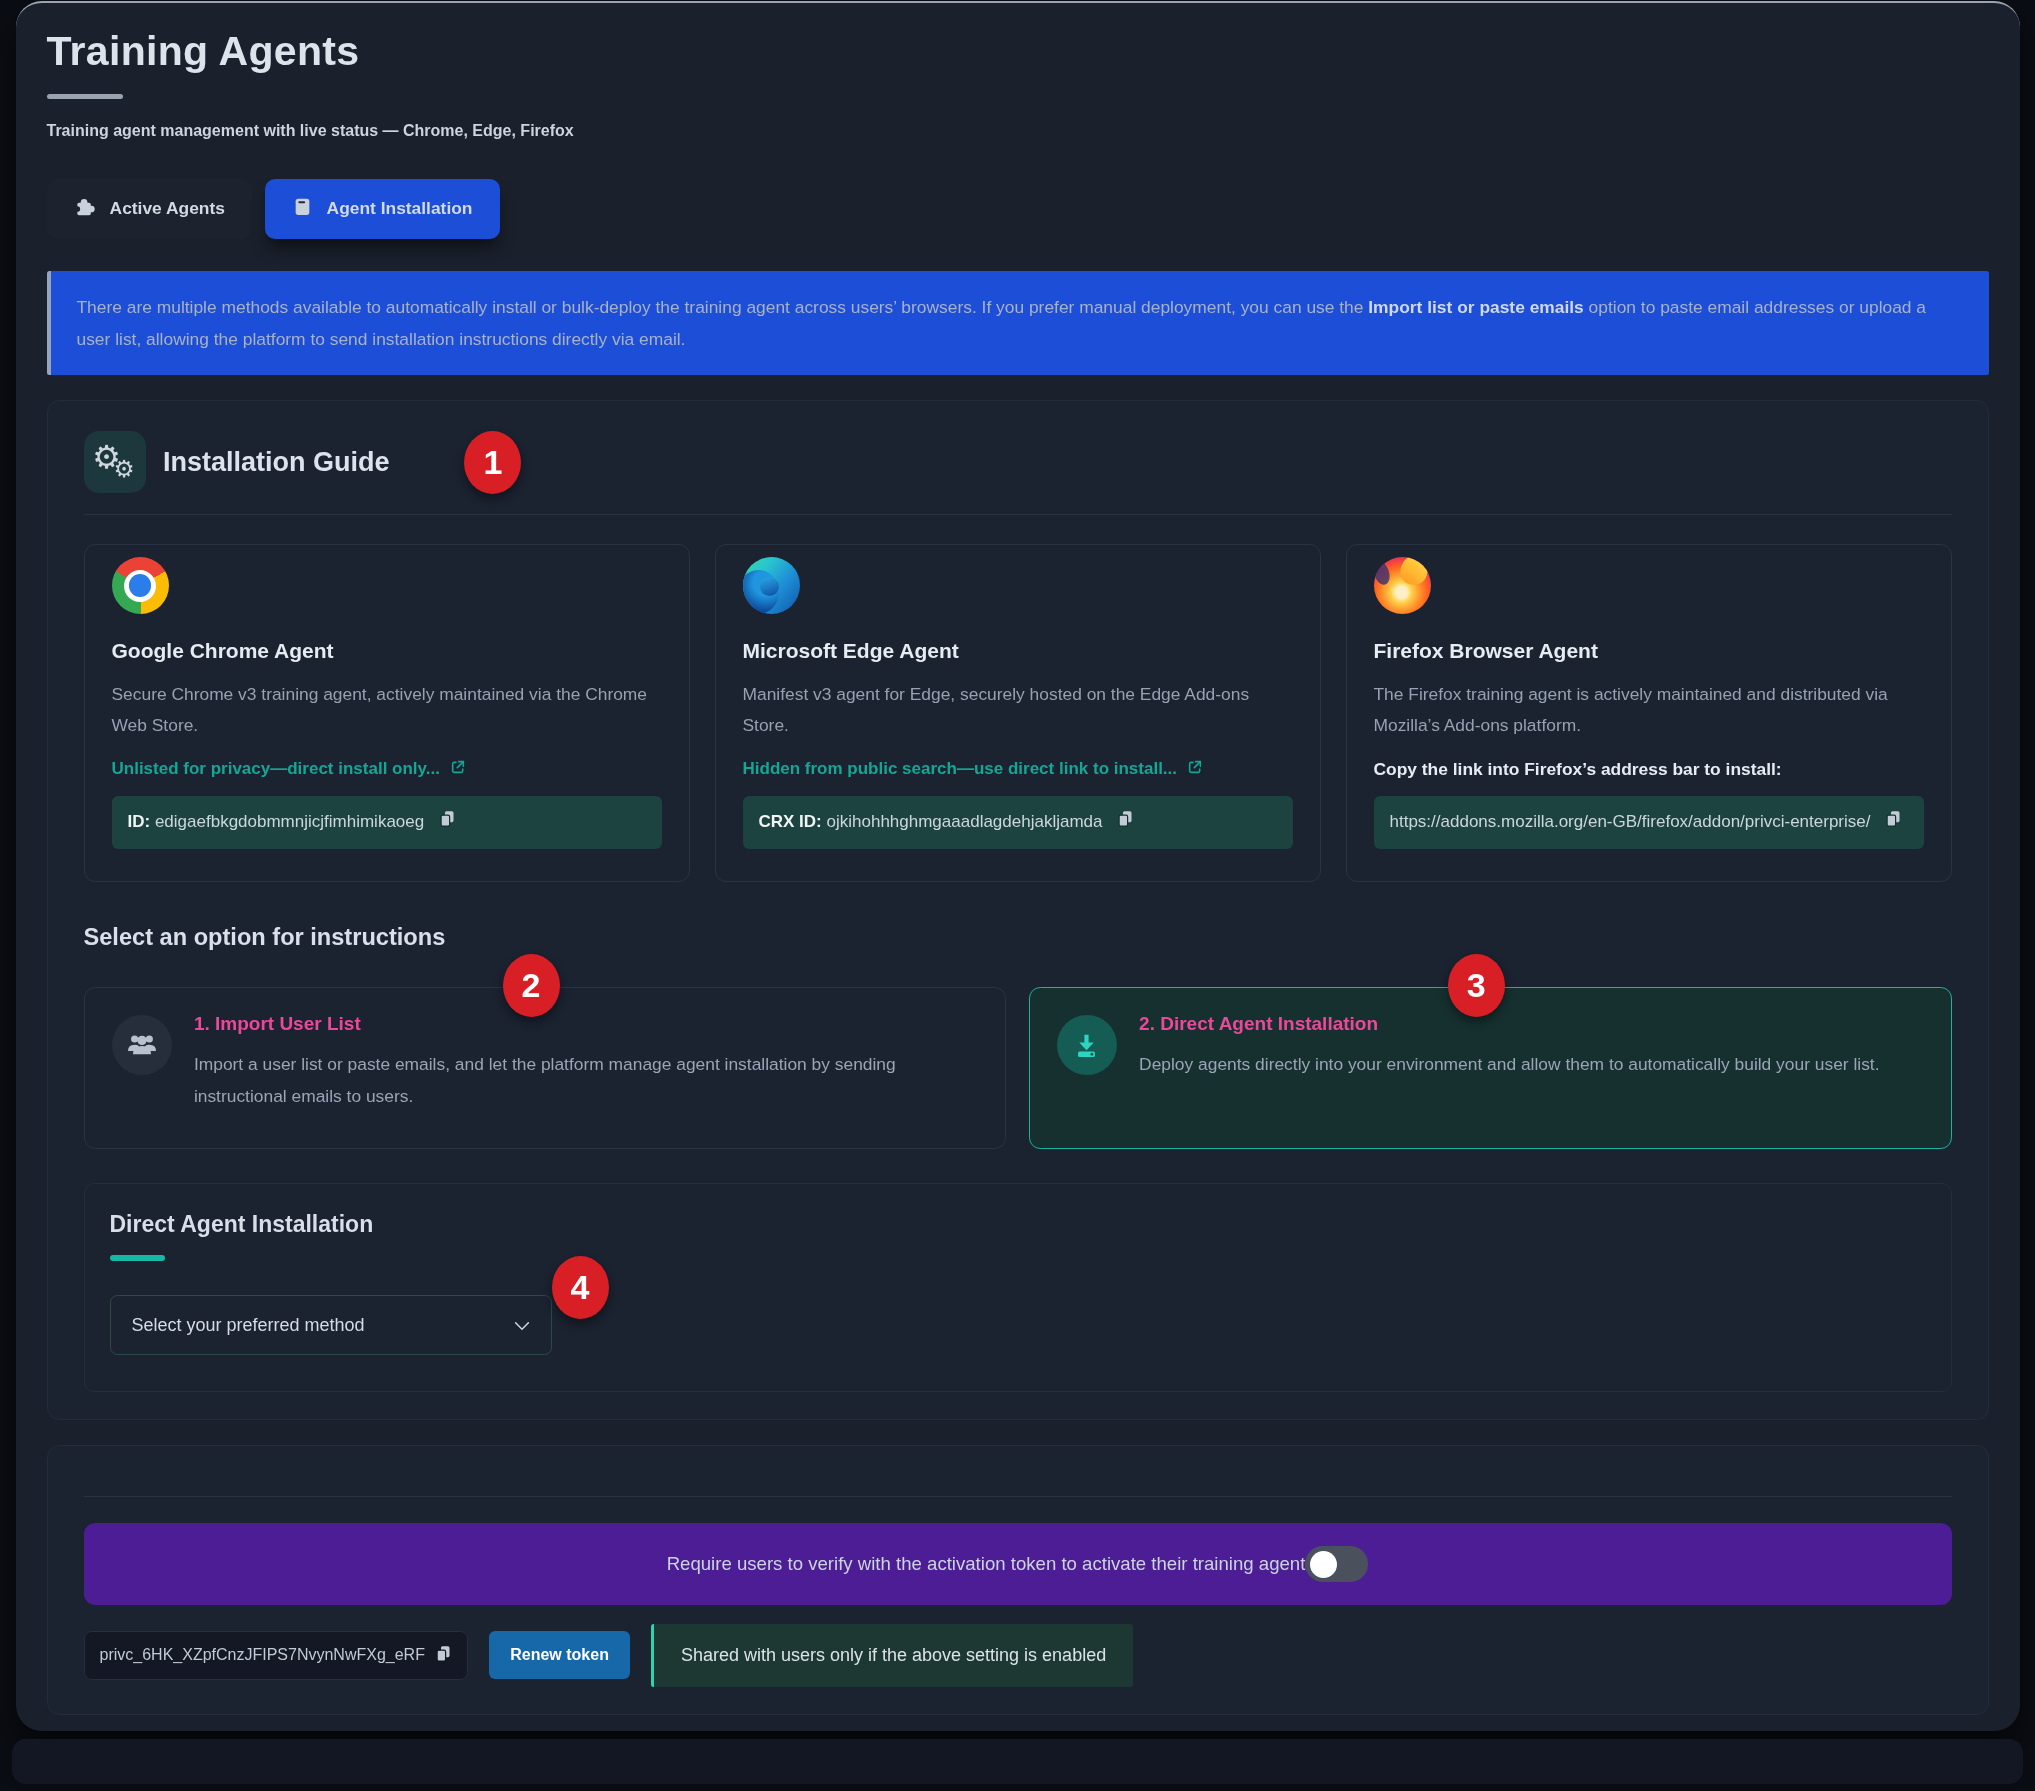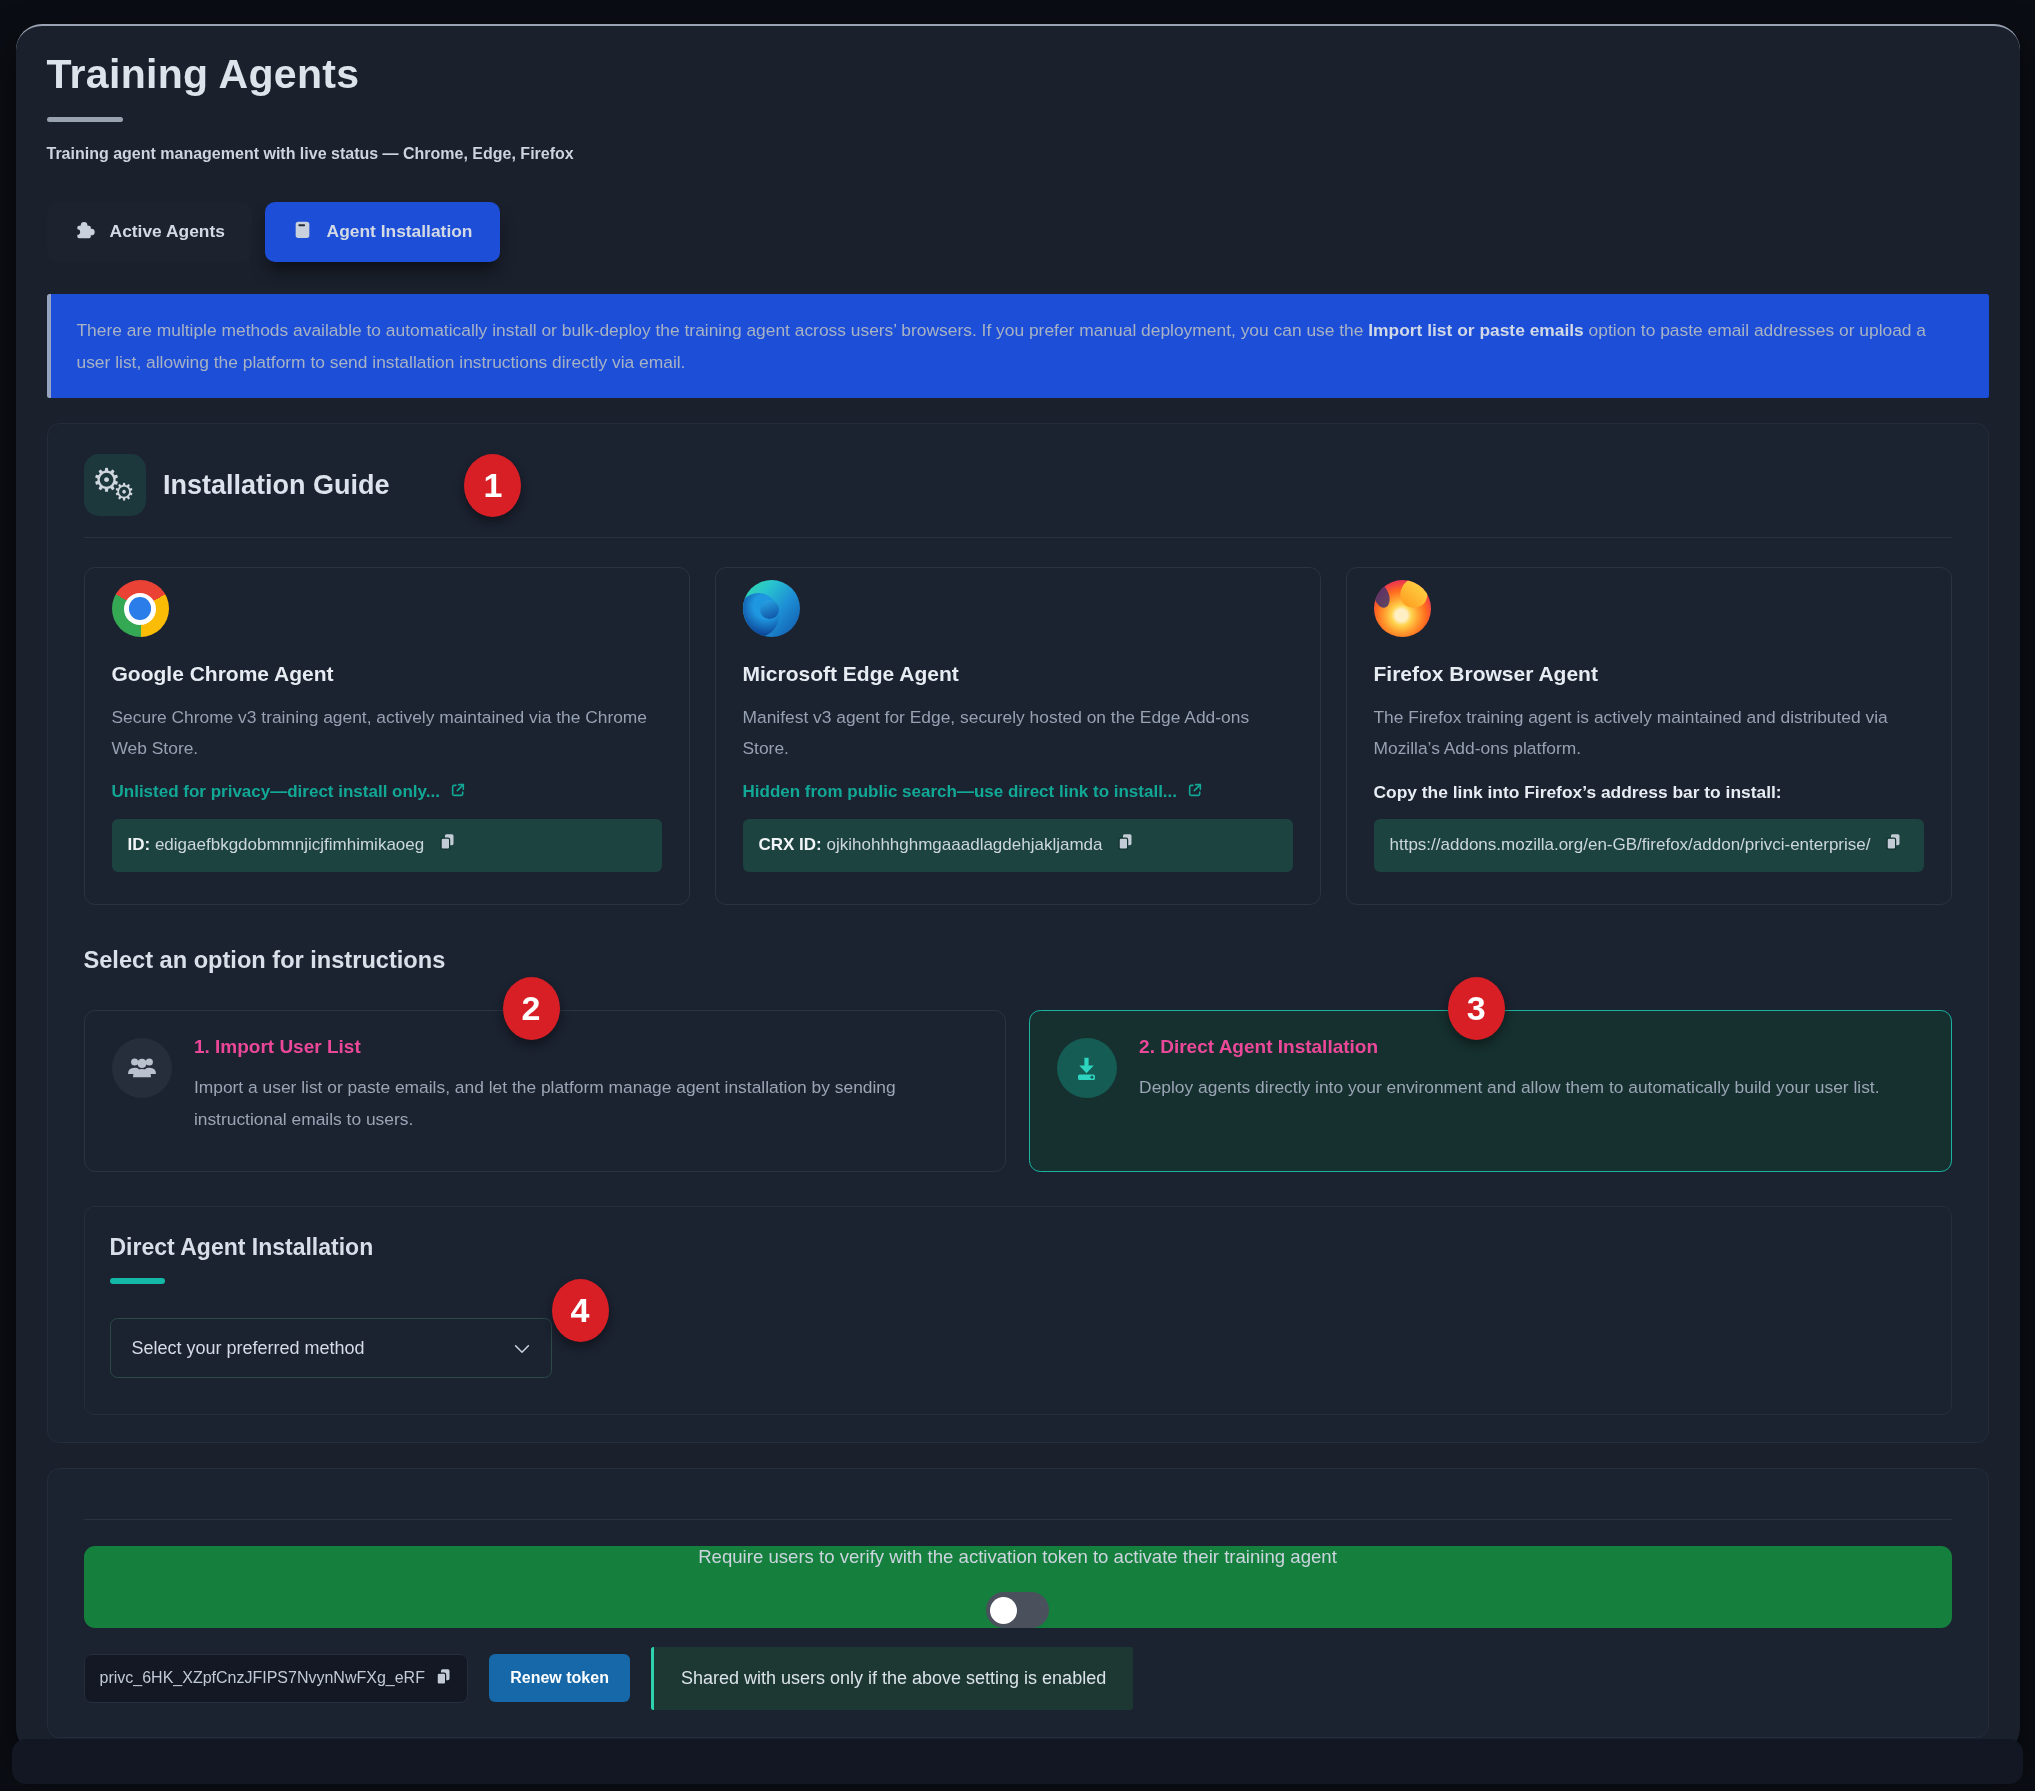--- a/index.html
+++ b/index.html
@@ -1,19 +1,19 @@
 <!DOCTYPE html>
 <html style="font-size:10px"><head>
 <meta charset="utf-8">
 <style>
   * { margin:0; padding:0; box-sizing:border-box; }
   html,body { width:2035px; height:1791px; background:#0a0d13;
     font-family:"Liberation Sans","DejaVu Sans",sans-serif; overflow:hidden; }
 
-  .panel { position:absolute; left:15.5px; top:24px; width:2004px; height:1730px;
+  .panel { position:absolute; left:15.5px; top:1px; width:2004px; height:1730px;
     background:#1a202c; border-radius:26px; border-top:2.5px solid #9aa3b3;
     padding:25px 31px 18.6px; overflow:hidden;
     box-shadow:0 18.6px 37px rgba(0,0,0,.55); }
 
   .footer-bar { position:absolute; left:12.4px; right:12.4px; bottom:7.5px; height:45px;
     background:#121723; border-radius:13.7px; }
 
   .page-title { font-size:41px; font-weight:700; color:#dce3eb; letter-spacing:0.3px; }
   .title-underline { width:76px; height:5.6px; background:#99a3b0; border-radius:3.1px; margin-top:18.6px; }
   .page-subtitle { margin-top:22.4px; font-size:16px; font-weight:700; color:#ccd4df; }
@@ -93,22 +93,22 @@
 
   .direct-panel { position:relative; margin-top:34px; border:1.2px solid #242e3e;
     border-radius:10px; padding:27px 25px 36px; }
   .direct-title { font-size:23px; font-weight:600; color:#d9dfe8; }
   .direct-underline { width:55px; height:6.2px; border-radius:3.1px; background:#14b8a6; margin-top:17.4px; }
   .method-select { margin-top:34px; width:442px; height:60px; border:1.2px solid #2b4a48;
     border-radius:7.5px; background:transparent; color:#d5dce5; font-size:18px;
     padding:0 21px; display:flex; align-items:center; justify-content:space-between; cursor:pointer; }
   .direct-panel .badge { position:absolute; left:467px; top:72px; }
 
-  .toggle-row { margin-top:26px; background:#15803d; border-radius:11.2px; min-height:82px;
-    display:flex; align-items:center; justify-content:space-between; padding:0 31px;flex-direction:column; }
+  .toggle-row { margin-top:26px; background:#4c1d95; border-radius:11.2px; min-height:82px;
+    display:flex; align-items:center; justify-content:center; padding:0 31px; }
   .toggle-label { font-size:18.6px; color:#ccd4df; }
   .toggle { position:relative; width:63px; height:36px; border-radius:18.6px; background:#4a515d;
     flex:none; cursor:pointer; }
   .toggle-knob { position:absolute; left:4.4px; top:4.4px; width:27px; height:27px;
     border-radius:50%; background:#ffffff; }
 
   .token-row { margin-top:18.6px; display:flex; align-items:center; gap:21px; }
   .token-box { display:flex; align-items:center; background:#131824; border:1.2px solid #272f3e;
     border-radius:7.5px; padding:12.4px 15px; font-size:16px; color:#c2cad6; }
   .renew-btn { background:#1668a9; color:#ffffff; font-weight:700; font-size:16px;

